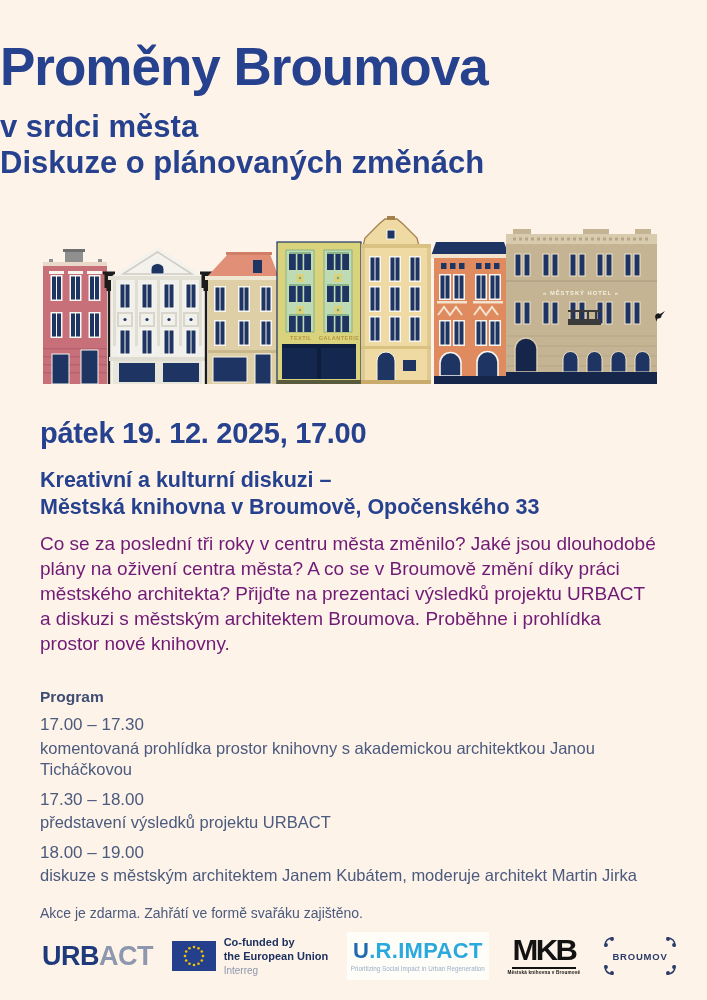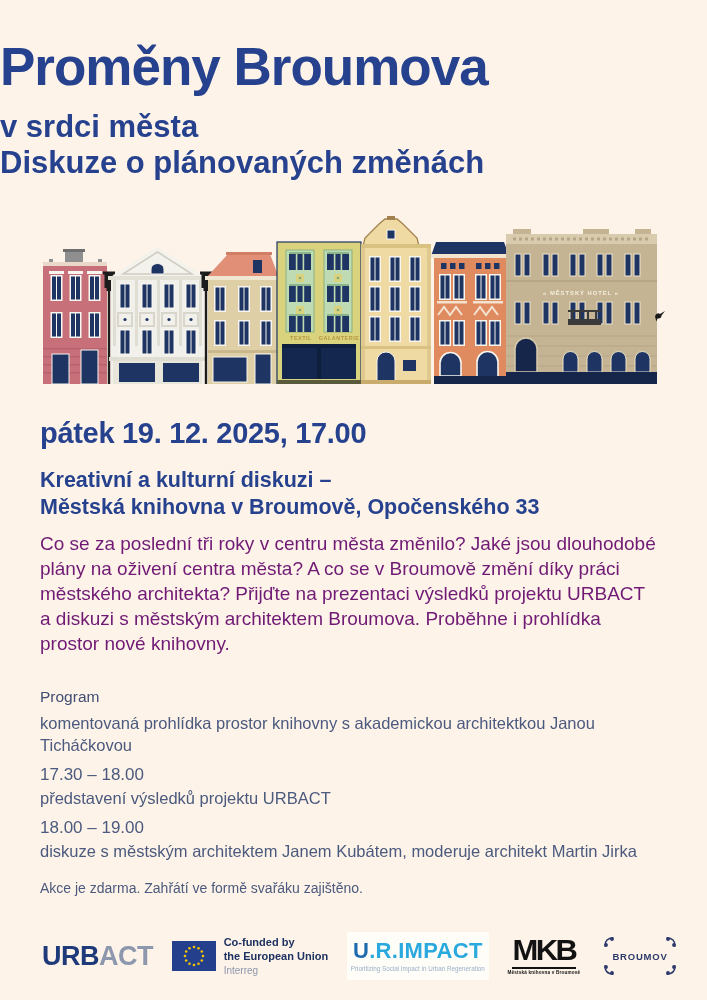--- a/index.html
+++ b/index.html
@@ -18,21 +18,21 @@
   .subtitle{margin-top:15px;font-size:31px;line-height:1.16;font-weight:700;color:#26418e;}
   
   .illustration{margin-top:35px;text-align:center;}
   .illustration svg{display:block;margin:0 auto;}
   
   .info{padding:0 40px;}
   .date{margin:33px 0 0;font-size:29px;font-weight:800;color:#26418e;letter-spacing:-0.3px;}
   .venue{margin:17px 0 0;font-size:21.5px;line-height:1.25;font-weight:700;color:#26418e;}
   .description{margin:10px 0 0;max-width:618px;font-size:19px;line-height:1.32;color:#701a75;}
   .program{margin-top:19px;}
-  .program-label{font-size:15.5px;font-weight:400;color:#3f4e74;margin-top:32px;}
+  .program-label{font-size:15.5px;font-weight:700;color:#3f4e74;margin-top:32px;}
   .prog-item{margin-top:7px;}
   .prog-time{font-size:17px;line-height:1.45;color:#4b5a7e;}
   .prog-desc{max-width:640px;font-size:16.5px;line-height:1.3;color:#4b5a7e;}
   .note{margin:18px 0 0;font-size:14px;color:#4b5a7e;}
   
   footer{
     position:absolute;left:42px;right:26px;bottom:11px;height:66px;
     display:flex;align-items:center;justify-content:space-between;
   }
   .logo{display:flex;align-items:center;}
@@ -312,20 +312,21 @@
     <h2 class="date">pátek 19. 12. 2025, 17.00</h2>
     <h3 class="venue">
       <span>Kreativní a kulturní diskuzi –</span><br>
       <span>Městská knihovna v Broumově, Opočenského 33</span>
     </h3>
     <p class="description">Co se za poslední tři roky v centru města změnilo? Jaké jsou dlouhodobé plány na oživení centra města? A co se v Broumově změní díky práci městského architekta? Přijďte na prezentaci výsledků projektu URBACT a diskuzi s městským architektem Broumova. Proběhne i prohlídka prostor nové knihovny.</p>
 
     <div class="program">
       <div class="program-label">Program</div>
       <div class="prog-item">
+        <div class="prog-time">17.00 – 17.30</div>
         <div class="prog-desc">komentovaná prohlídka prostor knihovny s akademickou architektkou Janou Ticháčkovou</div>
       </div>
       <div class="prog-item">
         <div class="prog-time">17.30 – 18.00</div>
         <div class="prog-desc">představení výsledků projektu URBACT</div>
       </div>
       <div class="prog-item">
         <div class="prog-time">18.00 – 19.00</div>
         <div class="prog-desc">diskuze s městským architektem Janem Kubátem, moderuje architekt Martin Jirka</div>
       </div>

